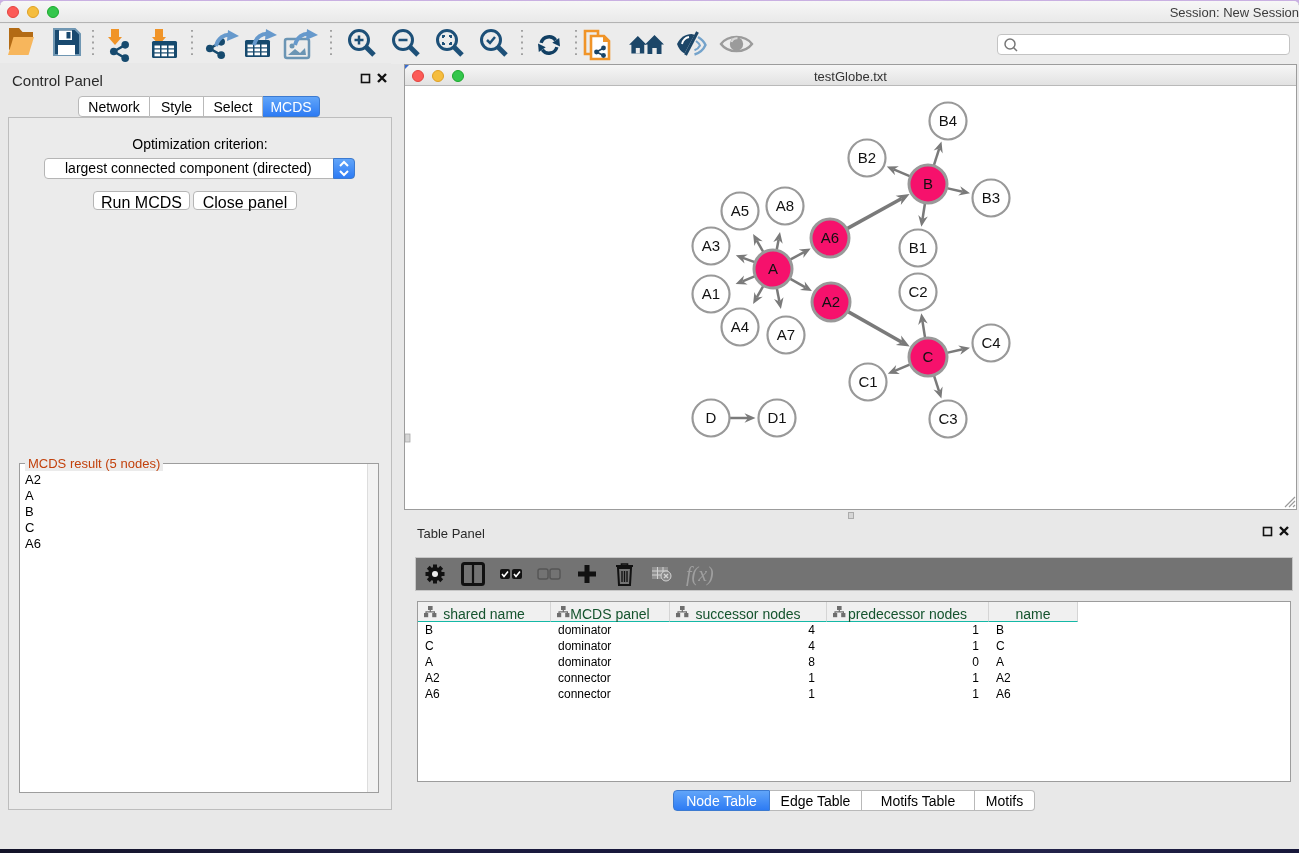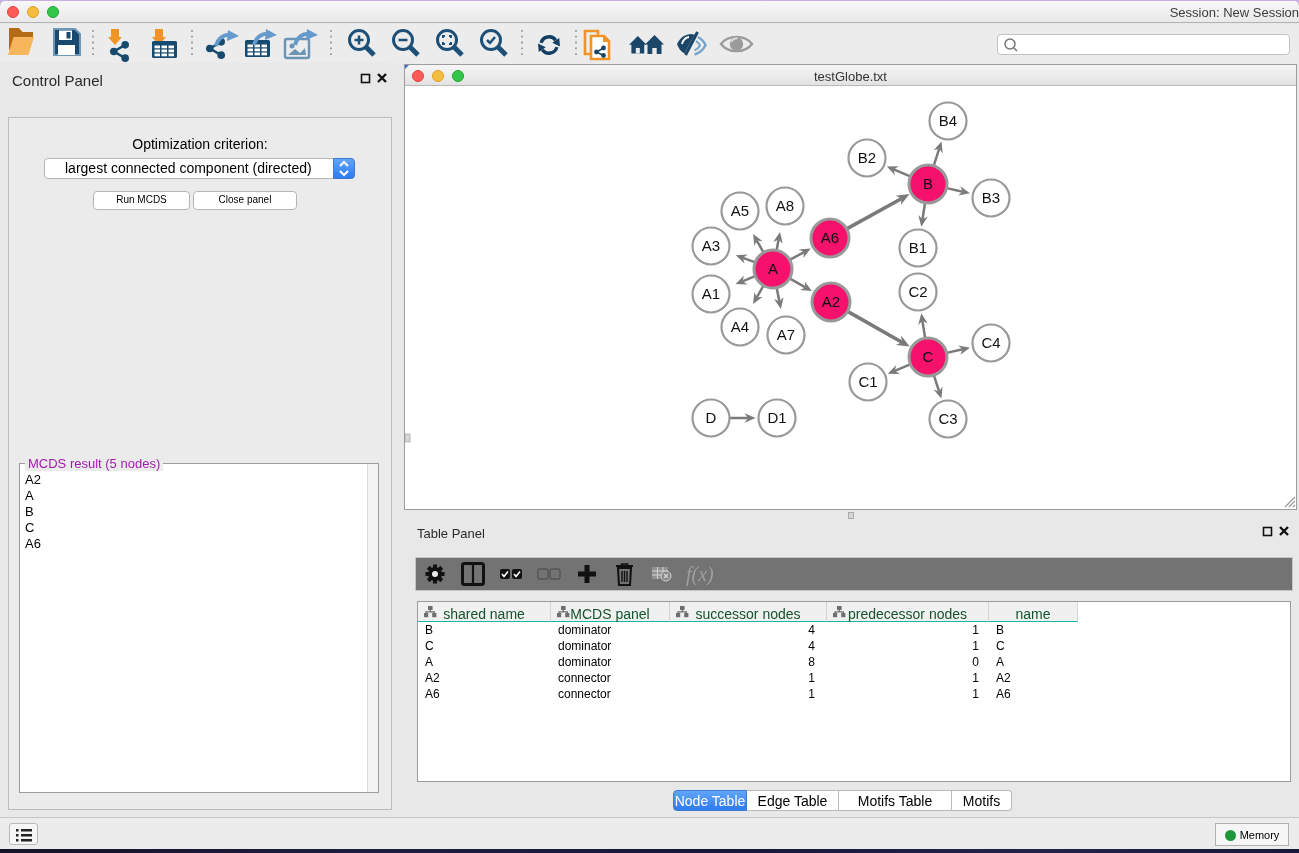--- a/index.html
+++ b/index.html
@@ -19,23 +19,23 @@
 #cpanel-title { position:absolute; left:12px; top:9px; font-size:15px; color:#2a2a2a; }
 #cp-tabs { position:absolute; left:78px; top:33px; height:21px; display:flex; }
 .cptab { font-size:14px; color:#000; background:#fff; border:1px solid #b9b9b9; border-left:none; padding-top:2px; height:21px; text-align:center; }
 .cptab.first { border-left:1px solid #b9b9b9; border-radius:4px 0 0 4px; }
 .cptab.last { border-radius:0 4px 4px 0; }
 .cptab.sel { background:linear-gradient(#61a5f9,#2d7bf4); color:#fff; border-color:#3c7ad0; }
 #cp-body { position:absolute; left:8px; top:54px; width:384px; height:693px; background:#ebebeb; border:1px solid #bdbdbd; }
 #optlabel { position:absolute; left:0; top:18px; width:100%; text-align:center; font-size:14px; color:#000; }
 #optselect { position:absolute; left:35px; top:40px; width:311px; height:21px; background:#fff; border:1px solid #b5b5b5; border-radius:4px; font-size:14px; color:#000; text-align:left; padding-left:20px; line-height:19px; }
 #optspin { position:absolute; right:-1px; top:-1px; width:22px; height:21px; background:linear-gradient(#61a5f9,#2d7bf4); border-radius:0 4px 4px 0; border:1px solid #3c7ad0; }
-.btn { position:absolute; top:73px; height:19px; background:#fff; border:1px solid #b5b5b5; border-radius:4px; font-size:10px; color:#000; text-align:center; padding-top:2px; }
+.btn { position:absolute; top:73px; height:19px; background:#fff; border:1px solid #b5b5b5; border-radius:4px; font-size:16px; color:#000; text-align:center; padding-top:2px; }
 #mcds-box { position:absolute; left:10px; top:345px; width:360px; height:330px; border:1px solid #9d9d9d; background:#fff; }
-#mcds-legend { position:absolute; left:5px; top:-8px; background:#ebebeb; padding:0 3px; font-size:13px; color:#a21caf; }
+#mcds-legend { position:absolute; left:5px; top:-8px; background:#ebebeb; padding:0 3px; font-size:13px; color:#c2410c; }
 #mcds-list { position:absolute; left:1px; top:1px; right:11px; bottom:1px; background:#fff; font-size:13px; color:#000; padding:7px 0 0 4px; line-height:16px; }
 #mcds-scroll { position:absolute; right:0; top:0; width:11px; bottom:0; background:#f3f3f3; border-left:1px solid #ddd; }
 
 #gwin { position:absolute; left:404px; top:63px; width:893px; height:446px; background:#fff; border:1px solid #9c9c9c; }
 #gwin-titlebar { position:absolute; left:0; top:0; width:100%; height:21px; background:linear-gradient(#f6f6f6,#e2e2e2); border-bottom:1px solid #b9b9b9; }
 #gwin-title { position:absolute; top:4px; width:100%; text-align:center; font-size:13px; color:#333; }
 #graph { position:absolute; left:0; top:0; }
 
 #tpanel { position:absolute; left:403px; top:521px; width:896px; height:296px; background:#e8e8e8; }
 #tpanel-title { position:absolute; left:14px; top:4px; font-size:13px; color:#2a2a2a; }
@@ -192,20 +192,26 @@
           <line x1="11.5" y1="11.5" x2="15" y2="15" stroke="#777" stroke-width="1.5"></line>
         </svg>
       </div>
   </div>
   <div id="cpanel">
     <div id="cpanel-title">Control Panel</div>
     <svg width="391" height="22" style="position:absolute;left:0;top:9px">
         <rect x="361.5" y="2.5" width="8" height="8" fill="none" stroke="#111" stroke-width="1.6"></rect>
         <path d="M378 2 L386 10 M386 2 L378 10" stroke="#111" stroke-width="2.4"></path>
       </svg>
+    <div id="cp-tabs">
+      <div class="cptab first" style="width:72px;">Network</div>
+      <div class="cptab" style="width:54px;">Style</div>
+      <div class="cptab" style="width:59px;">Select</div>
+      <div class="cptab sel last" style="width:57px;">MCDS</div>
+    </div>
     <div id="cp-body">
       <div id="optlabel">Optimization criterion:</div>
       <div id="optselect">largest connected component (directed)
         <div id="optspin">
             <svg width="20" height="19" style="position:absolute;left:0;top:0">
               <path d="M6 7 L10 3 L14 7" fill="none" stroke="#fff" stroke-width="2"></path>
               <path d="M6 12 L10 16 L14 12" fill="none" stroke="#fff" stroke-width="2"></path>
             </svg>
           </div>
       </div>
@@ -425,35 +431,20 @@
         <div class="cell" style="left:300px;width:97px;top:69px;text-align:right;">1</div>
         <div class="cell" style="left:460px;width:101px;top:69px;text-align:right;">1</div>
         <div class="cell" style="left:578px;top:69px;">A2</div>
         <div class="cell" style="left:7px;top:85px;">A6</div>
         <div class="cell" style="left:140px;top:85px;">connector</div>
         <div class="cell" style="left:300px;width:97px;top:85px;text-align:right;">1</div>
         <div class="cell" style="left:460px;width:101px;top:85px;text-align:right;">1</div>
         <div class="cell" style="left:578px;top:85px;">A6</div>
     </div>
     <div id="btabs">
-      <div class="cptab first sel" style="width:74px;">Node Table</div>
+      <div class="cptab first sel" style="width:97px;">Node Table</div>
       <div class="cptab" style="width:92px;">Edge Table</div>
       <div class="cptab" style="width:113px;">Motifs Table</div>
       <div class="cptab last" style="width:60px;">Motifs</div>
     </div>
   </div>
-  <div id="statusbar">
-    <div id="listbtn">
-        <svg width="27" height="20" style="position:absolute;left:6px;top:4px">
-          <g fill="#222">
-            <rect x="0" y="1" width="2.5" height="2.5"></rect>
-            <rect x="0" y="6" width="2.5" height="2.5"></rect>
-            <rect x="0" y="11" width="2.5" height="2.5"></rect>
-            <rect x="5" y="1" width="11" height="2.5"></rect>
-            <rect x="5" y="6" width="11" height="2.5"></rect>
-            <rect x="5" y="11" width="11" height="2.5"></rect>
-          </g>
-        </svg>
-      </div>
-    <div id="membtn"><span class="dot"></span>Memory</div>
-  </div>
 </div>
 <div style="position:absolute;left:848px;top:512px;width:6px;height:7px;background:#d6d6d6;border:1px solid #ababab;"></div>
 
 </body></html>

